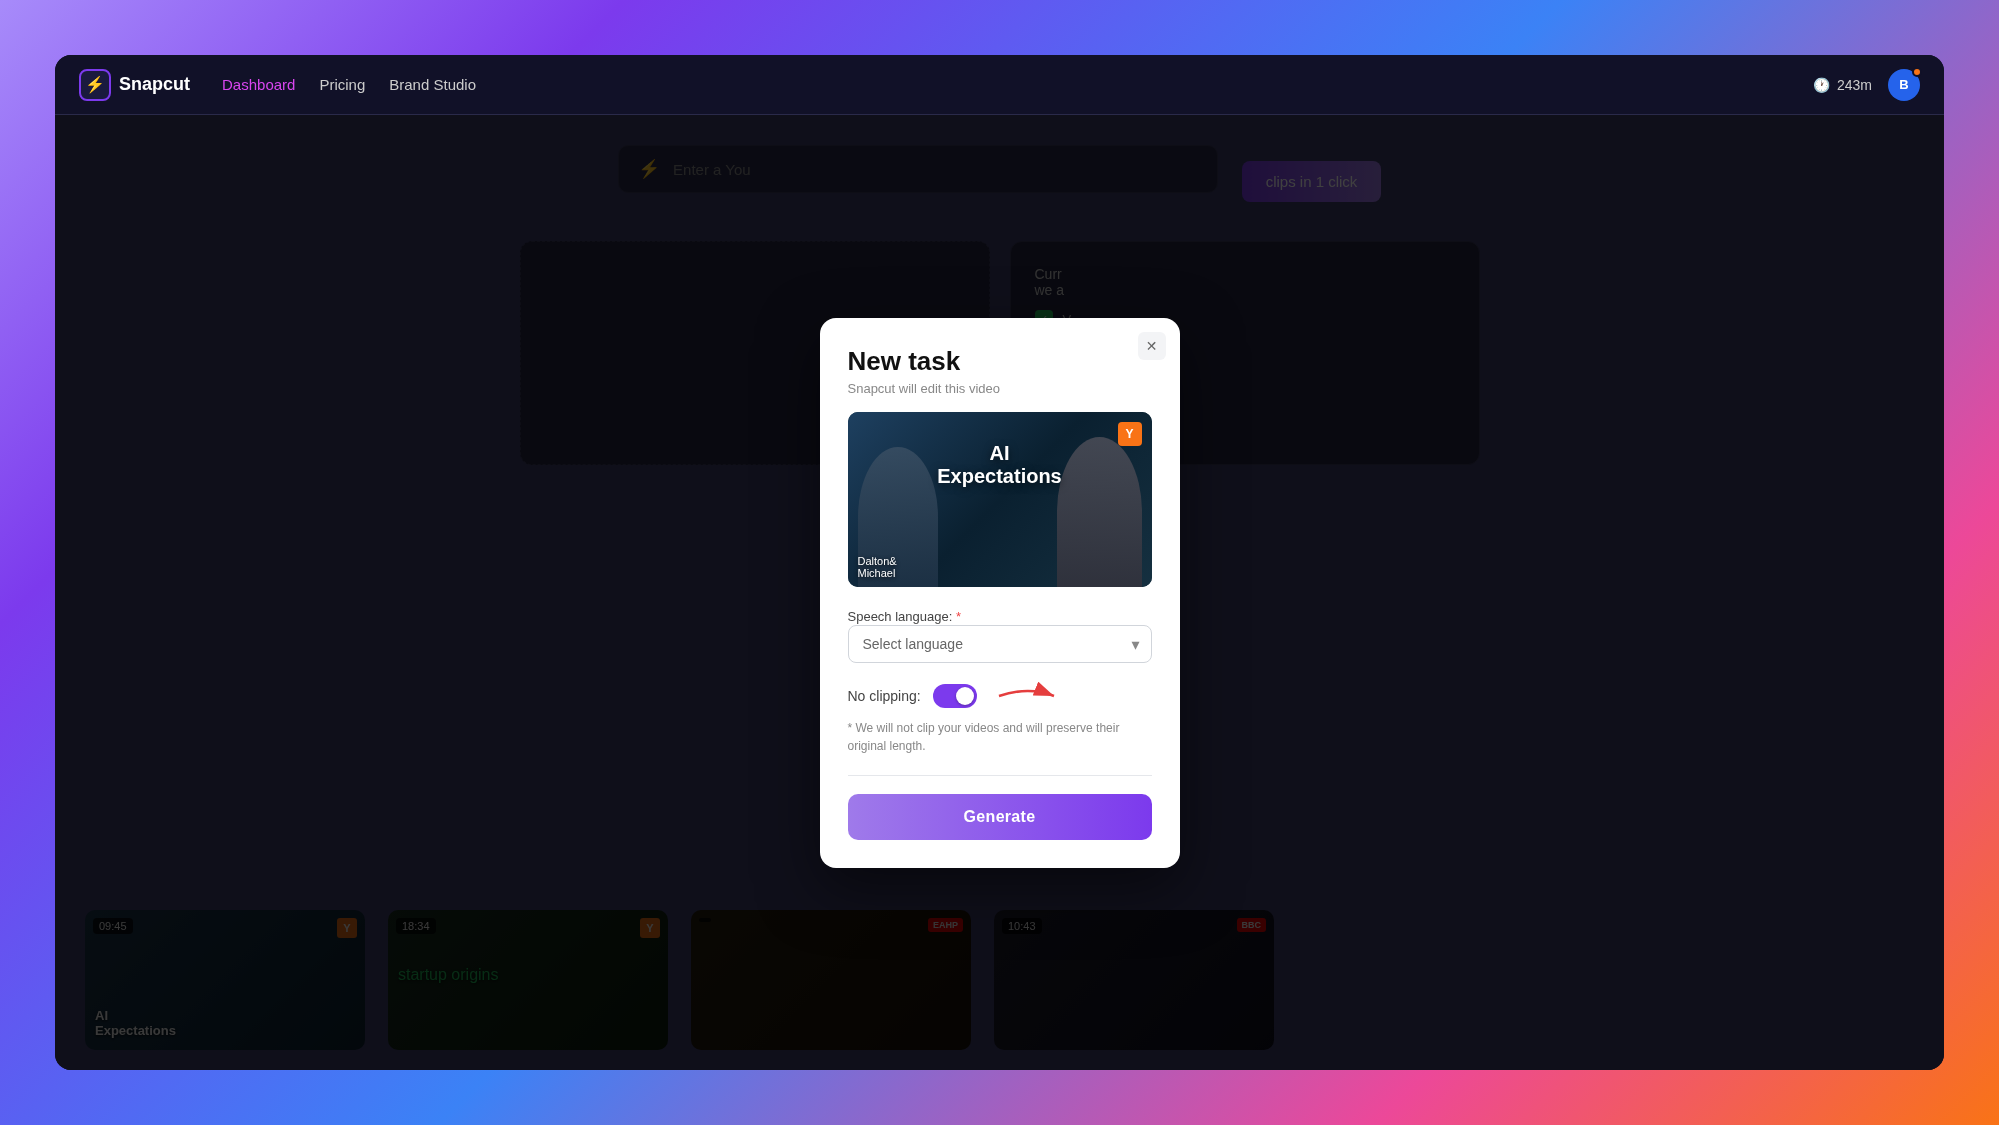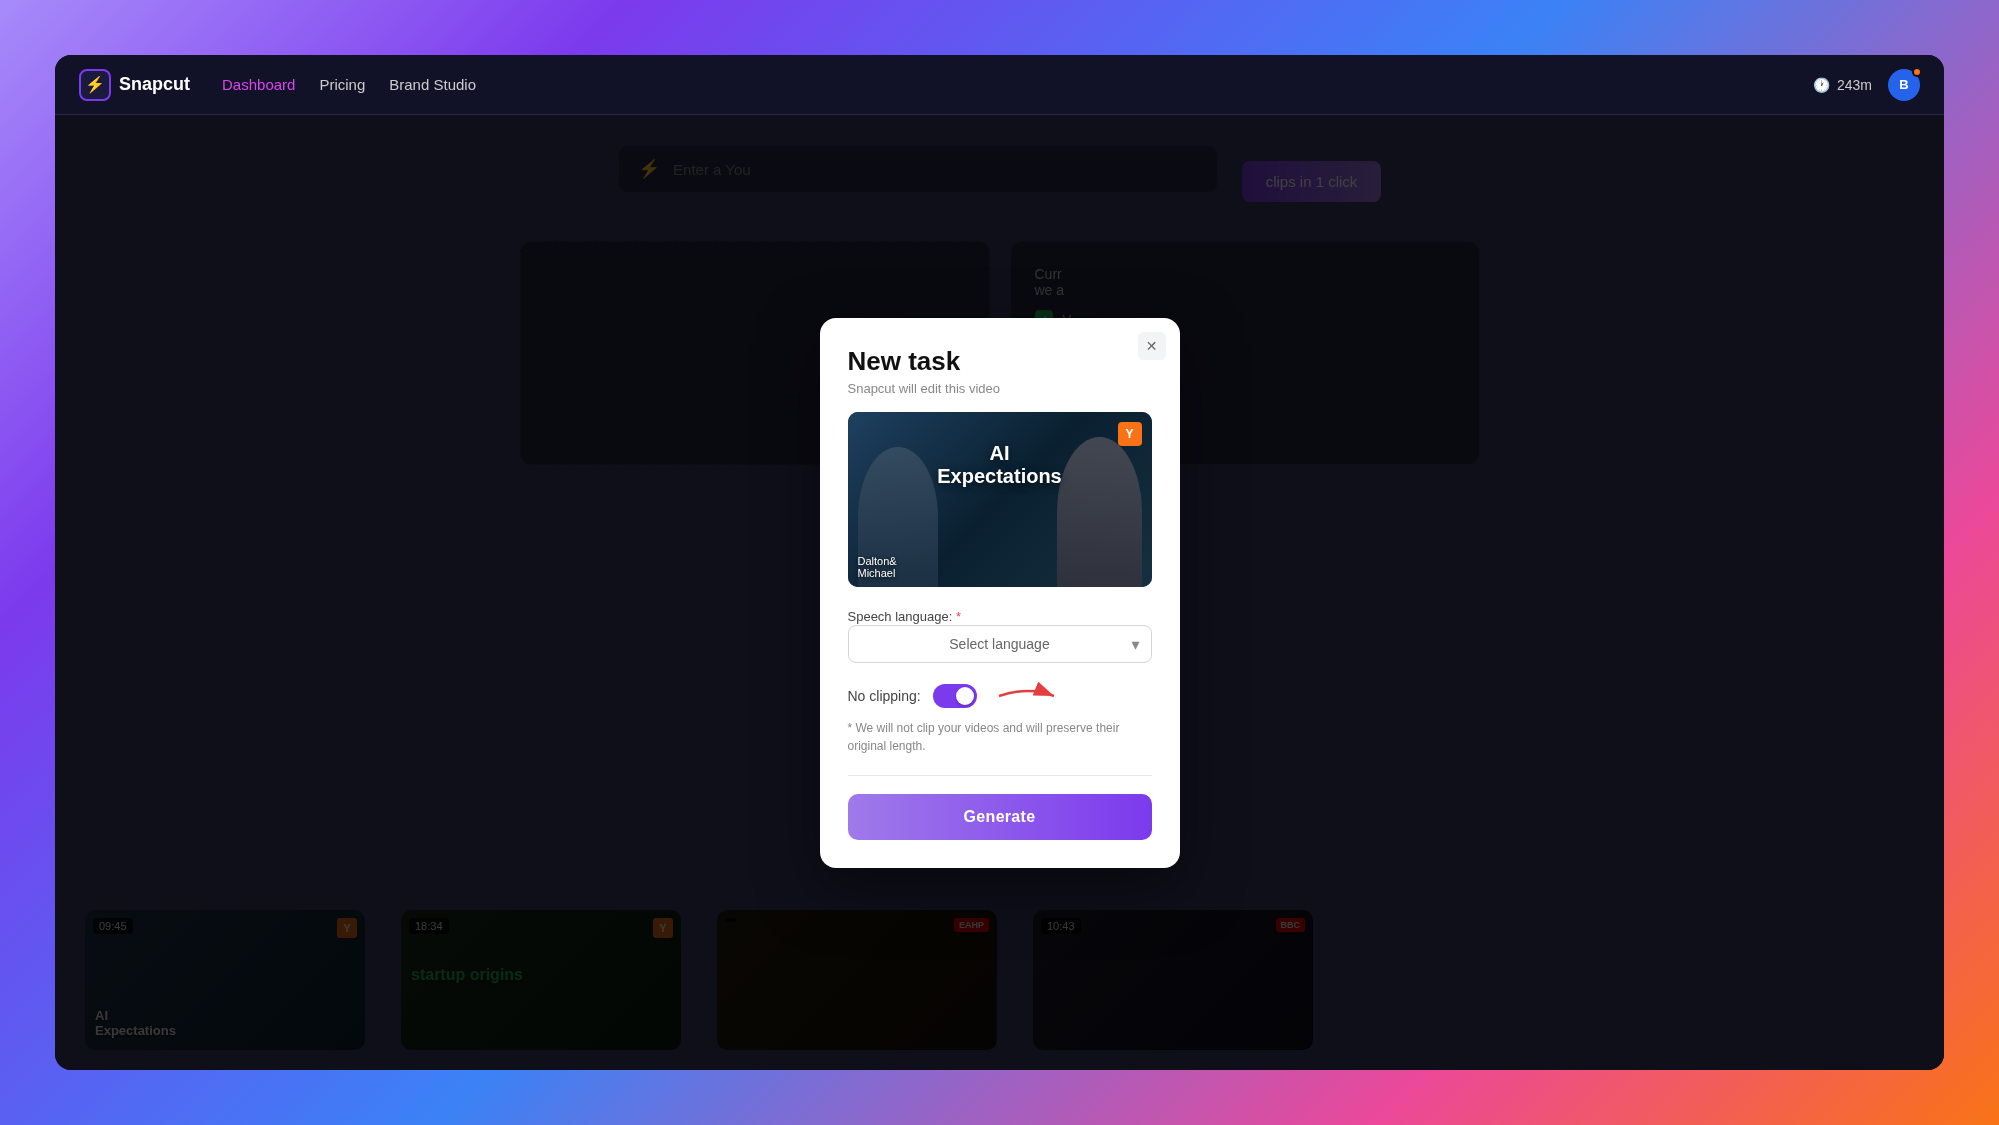--- a/index.html
+++ b/index.html
@@ -205,21 +205,21 @@
       flex-shrink: 0;
     }
 
     
     .thumb-row {
       position: absolute;
       bottom: 0;
       left: 0;
       right: 0;
       display: flex;
-      gap: 16px;
+      gap: 3px;
       padding: 20px 30px;
       align-items: center;
     }
     .thumb {
       width: 280px;
       height: 140px;
       background: #333;
       border-radius: 10px;
       margin-right: 20px;
       position: relative;
@@ -390,21 +390,20 @@
       width: 100%;
       border: 1.5px solid #d1d5db;
       border-radius: 8px;
       padding: 10px 14px;
       font-size: 14px;
       color: #666;
       appearance: none;
       background: white;
       cursor: pointer;
       outline: none;
-      text-align: center;
     }
     .select-chevron {
       position: absolute;
       right: 12px;
       top: 50%;
       transform: translateY(-50%);
       color: #888;
       pointer-events: none;
     }
 
@@ -540,21 +539,21 @@
       </div>
 
       <div class="thumb-row" style="filter:brightness(0.45);">
         <div class="thumb" style="background: linear-gradient(135deg, #1e3a50 0%, #0d2535 100%);">
           <span class="thumb-duration">09:45</span>
           <span class="thumb-label" style="font-size:13px; font-weight:800; color:white; position:absolute; bottom:12px; left:10px; right:30px;">AI<br>Expectations</span>
           <div class="thumb-y">Y</div>
         </div>
         <div class="thumb" style="background: linear-gradient(135deg, #1a3020 0%, #0d1e0d 100%);">
           <span class="thumb-duration">18:34</span>
-          <span class="thumb-label" style="font-size:16px; font-weight:700; color:#22c55e; position:absolute; top:40%; left:10px; right:10px;">startup origins</span>
+          <span class="thumb-label" style="font-size:16px; font-weight:400; color:#22c55e; position:absolute; top:40%; left:10px; right:10px;">startup origins</span>
           <div class="thumb-y">Y</div>
         </div>
         <div class="thumb" style="background: linear-gradient(135deg, #2a2010 0%, #1a1208 100%);">
           <span class="thumb-duration"></span>
           <div class="thumb-yt">EAHP</div>
         </div>
         <div class="thumb" style="background: linear-gradient(135deg, #202030 0%, #101020 100%);">
           <span class="thumb-duration">10:43</span>
           <div class="thumb-yt">BBC</div>
         </div>

